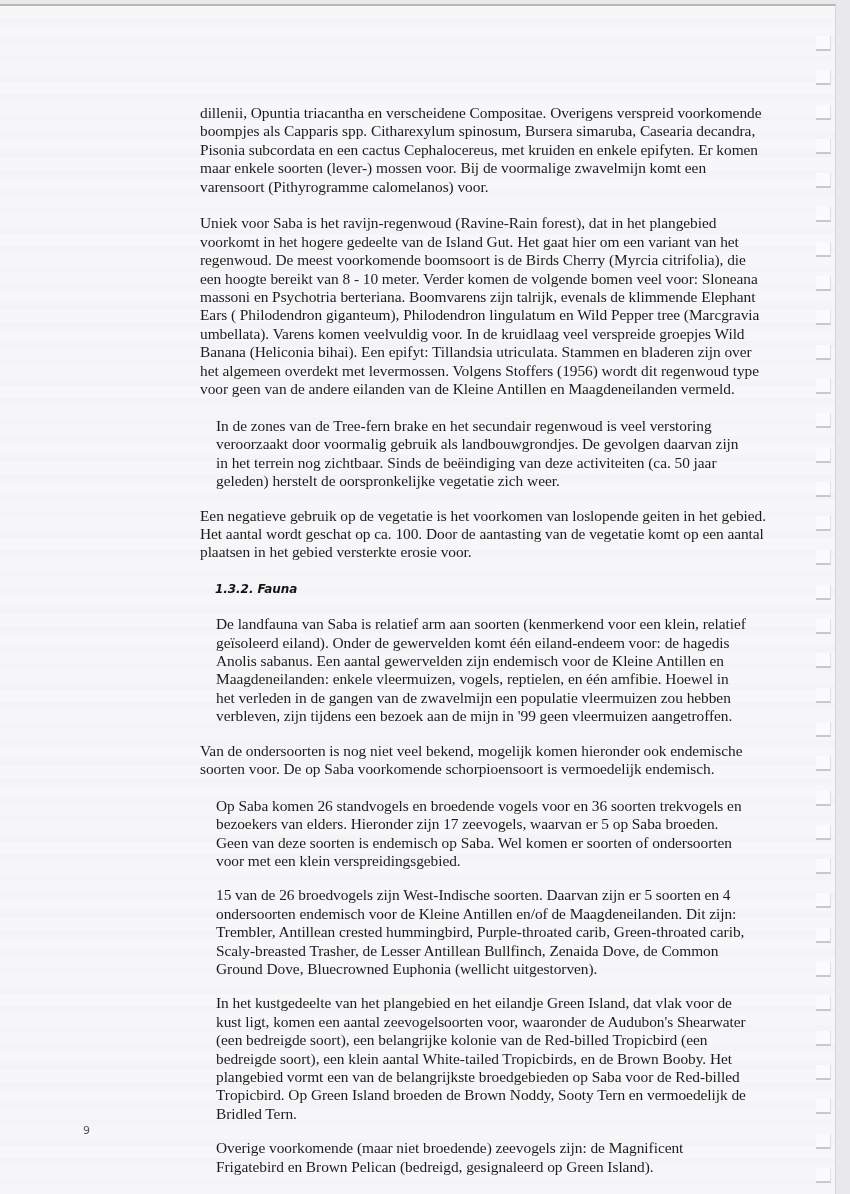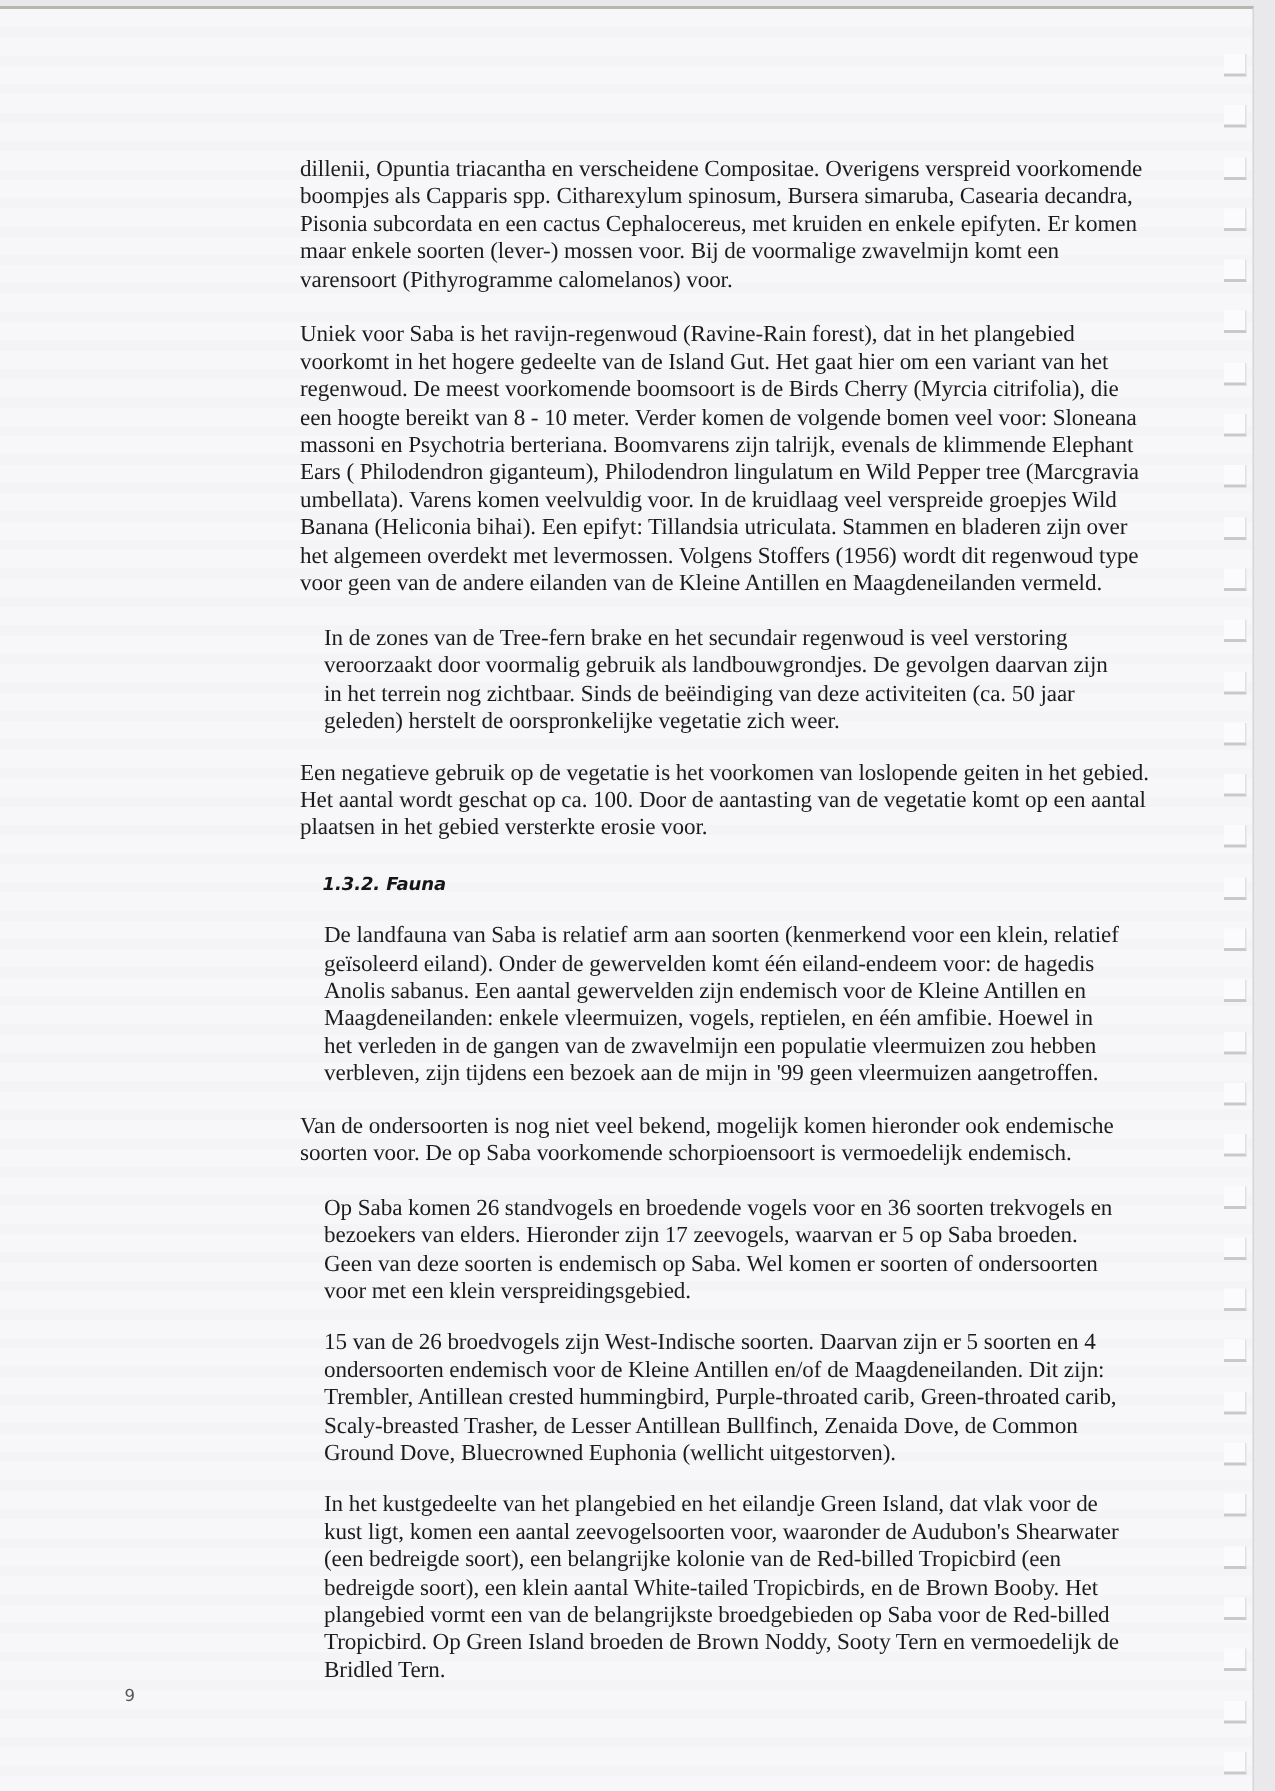--- a/index.html
+++ b/index.html
@@ -99,20 +99,21 @@
     <p class="para tight">In de zones van de Tree-fern brake en het secundair regenwoud is veel verstoring veroorzaakt door voormalig gebruik als landbouwgrondjes. De gevolgen daarvan zijn in het terrein nog zichtbaar. Sinds de beëindiging van deze activiteiten (ca. 50 jaar geleden) herstelt de oorspronkelijke vegetatie zich weer.</p>
     <p class="para">Een negatieve gebruik op de vegetatie is het voorkomen van loslopende geiten in het gebied. Het aantal wordt geschat op ca. 100. Door de aantasting van de vegetatie komt op een aantal plaatsen in het gebied versterkte erosie voor.</p>
 
     <h3 class="section-heading">1.3.2. Fauna</h3>
     <p class="para tight">De landfauna van Saba is relatief arm aan soorten (kenmerkend voor een klein, relatief geïsoleerd eiland). Onder de gewervelden komt één eiland-endeem voor: de hagedis Anolis sabanus. Een aantal gewervelden zijn endemisch voor de Kleine Antillen en Maagdeneilanden: enkele vleermuizen, vogels, reptielen, en één amfibie. Hoewel in het verleden in de gangen van de zwavelmijn een populatie vleermuizen zou hebben verbleven, zijn tijdens een bezoek aan de mijn in '99 geen vleermuizen aangetroffen.</p>
     <p class="para">Van de ondersoorten is nog niet veel bekend, mogelijk komen hieronder ook endemische soorten voor. De op Saba voorkomende schorpioensoort is vermoedelijk endemisch.</p>
 
     <p class="para tight">Op Saba komen 26 standvogels en broedende vogels voor en 36 soorten trekvogels en bezoekers van elders. Hieronder zijn 17 zeevogels, waarvan er 5 op Saba broeden. Geen van deze soorten is endemisch op Saba. Wel komen er soorten of ondersoorten voor met een klein verspreidingsgebied.</p>
     <p class="para tight">15 van de 26 broedvogels zijn West-Indische soorten. Daarvan zijn er 5 soorten en 4 ondersoorten endemisch voor de Kleine Antillen en/of de Maagdeneilanden. Dit zijn: Trembler, Antillean crested hummingbird, Purple-throated carib, Green-throated carib, Scaly-breasted Trasher, de Lesser Antillean Bullfinch, Zenaida Dove, de Common Ground Dove, Bluecrowned Euphonia (wellicht uitgestorven).</p>
     <p class="para tight">In het kustgedeelte van het plangebied en het eilandje Green Island, dat vlak voor de kust ligt, komen een aantal zeevogelsoorten voor, waaronder de Audubon's Shearwater (een bedreigde soort), een belangrijke kolonie van de Red-billed Tropicbird (een bedreigde soort), een klein aantal White-tailed Tropicbirds, en de Brown Booby. Het plangebied vormt een van de belangrijkste broedgebieden op Saba voor de Red-billed Tropicbird. Op Green Island broeden de Brown Noddy, Sooty Tern en vermoedelijk de Bridled Tern.</p>
+    <p class="para tight">Overige voorkomende (maar niet broedende) zeevogels zijn: de Magnificent Frigatebird en Brown Pelican (bedreigd, gesignaleerd op Green Island).</p>
   </div>
 
   <div class="page-number">9</div>
 
   <div class="binder-holes" id="binder-holes">
       <div class="hole"></div>
       <div class="hole"></div>
       <div class="hole"></div>
       <div class="hole"></div>
       <div class="hole"></div>

